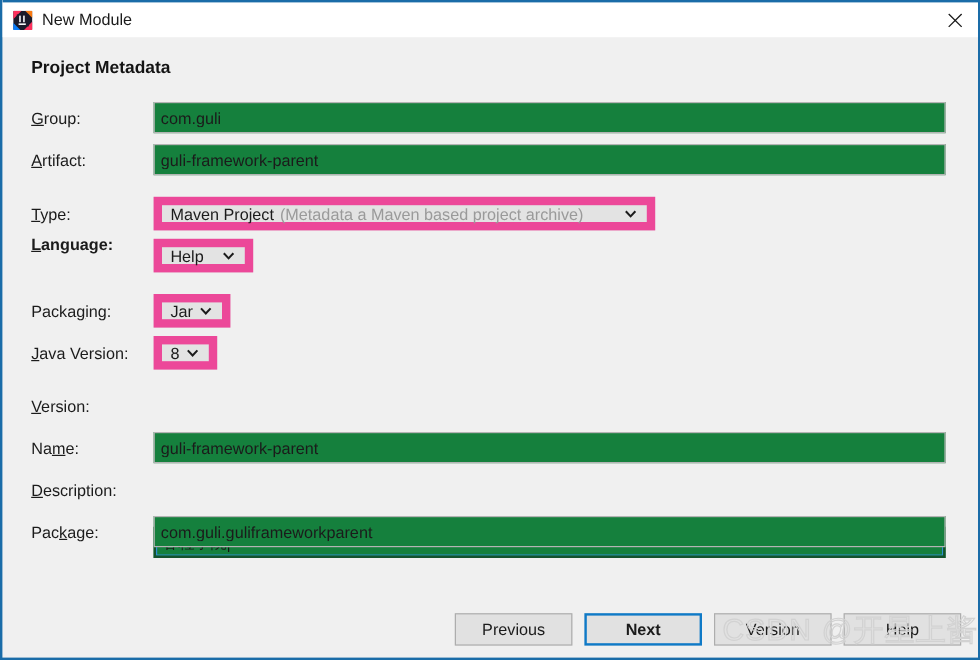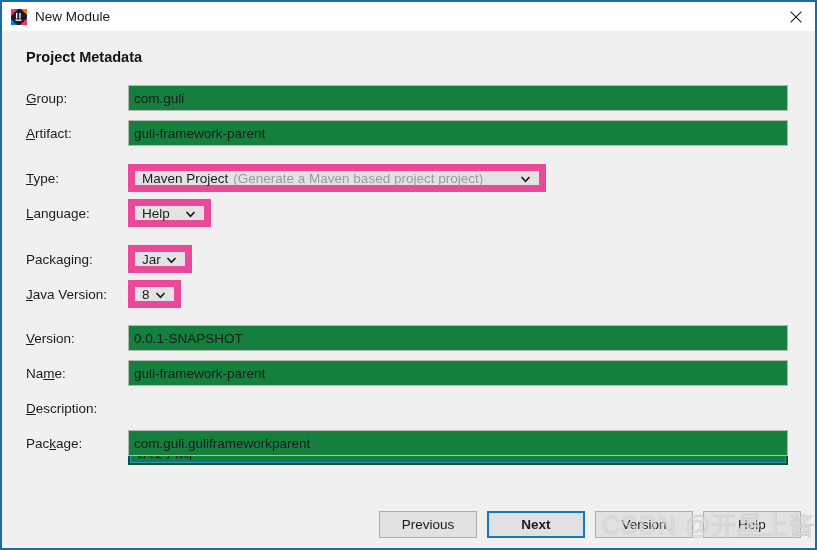--- a/index.html
+++ b/index.html
@@ -206,29 +206,29 @@
 
   <div class="lbl" style="top:90px;"><u>G</u>roup:</div>
   <input class="textfield" style="top: 85px;" type="text" value="com.guli">
 
   <div class="lbl" style="top:125px;"><u>A</u>rtifact:</div>
   <input class="textfield" style="top: 120px;" type="text" value="guli-framework-parent">
 
   <div class="lbl" style="top:170px;"><u>T</u>ype:</div>
   <div class="combo" style="left:126px; top:164px; width:418px;">
     <span class="ctext">Maven Project</span>
-    <span class="chint">(Generate a Maven based project project)</span>
-    <span class="carrow">
-      <svg width="13" height="13" viewBox="0 0 13 13">
-        <path d="M2.5 4.5 L6.5 8.8 L10.5 4.5" stroke="#1b1b1b" stroke-width="1.7" fill="none"></path>
-      </svg>
-    </span>
-  </div>
-
-  <div class="lbl" style="top:205px;"><u>L</u>anguage:</div>
+    <span class="chint">(Metadata a Maven based project archive)</span>
+    <span class="carrow">
+      <svg width="13" height="13" viewBox="0 0 13 13">
+        <path d="M2.5 4.5 L6.5 8.8 L10.5 4.5" stroke="#1b1b1b" stroke-width="1.7" fill="none"></path>
+      </svg>
+    </span>
+  </div>
+
+  <div class="lbl" style="top:195px;font-weight:bold;"><u>L</u>anguage:</div>
   <div class="combo" style="left:126px; top:199px; width:83px;">
     <span class="ctext">Help</span>
     <span class="carrow">
       <svg width="13" height="13" viewBox="0 0 13 13">
         <path d="M2.5 4.5 L6.5 8.8 L10.5 4.5" stroke="#1b1b1b" stroke-width="1.7" fill="none"></path>
       </svg>
     </span>
   </div>
 
   <div class="lbl" style="top:251px;">Packa<u>g</u>ing:</div>
@@ -245,21 +245,20 @@
   <div class="combo" style="left:126px; top:280px; width:53px;">
     <span class="ctext">8</span>
     <span class="carrow">
       <svg width="13" height="13" viewBox="0 0 13 13">
         <path d="M2.5 4.5 L6.5 8.8 L10.5 4.5" stroke="#1b1b1b" stroke-width="1.7" fill="none"></path>
       </svg>
     </span>
   </div>
 
   <div class="lbl" style="top:330px;"><u>V</u>ersion:</div>
-  <input class="textfield" style="top: 325px;" type="text" value="0.0.1-SNAPSHOT">
 
   <div class="lbl" style="top:365px;">Na<u>m</u>e:</div>
   <input class="textfield" style="top: 360px;" type="text" value="guli-framework-parent">
 
   <div class="lbl" style="top:400px;"><u>D</u>escription:</div>
   <div class="textfield focused" style="top:395px; line-height:24px;">
     <span>谷粒学院</span><span class="caret"></span>
   </div>
 
   <div class="lbl" style="top:435px;">Pac<u>k</u>age:</div>

